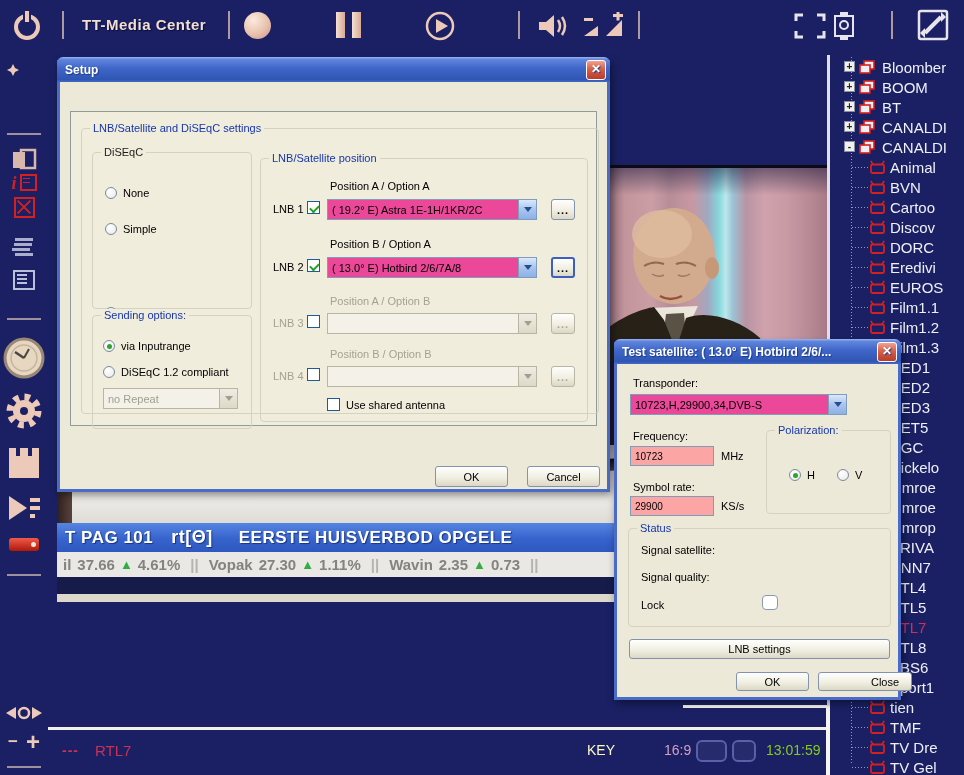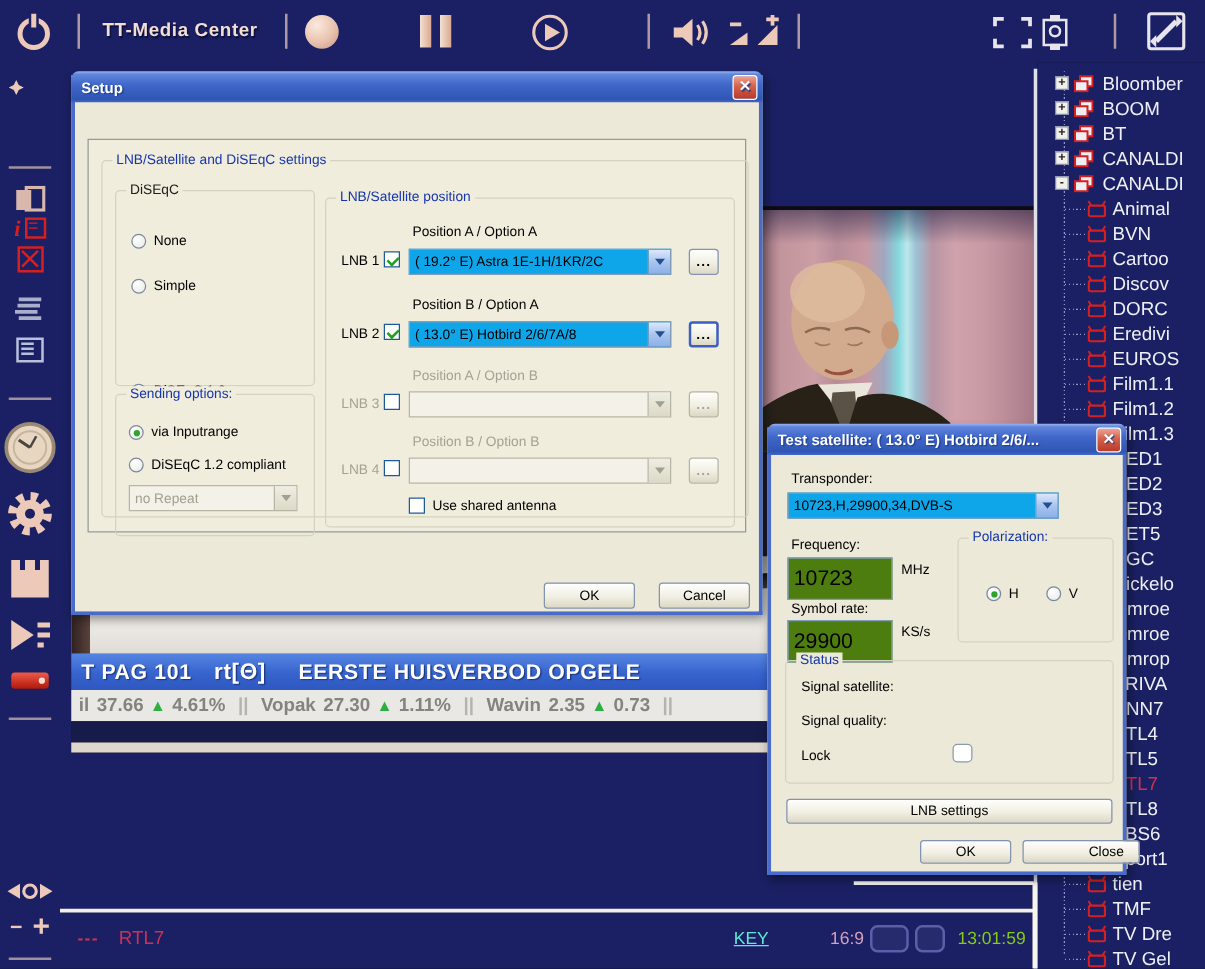--- a/index.html
+++ b/index.html
@@ -91,21 +91,21 @@
      background-image:repeating-linear-gradient(90deg,#8f96c2 0 1px,transparent 1px 3px);}
   .tree-item.selected .t-label{color:#cd3156;}
 
   
   .hline-main{position:absolute;left:48px;top:727px;width:779px;height:3px;background:#f2efe8;}
   .hline-short{position:absolute;left:683px;top:705px;width:144px;height:3px;background:#f5f3ee;}
   .vline-right{position:absolute;left:826px;top:706px;width:4px;height:69px;background:#f7f5f0;}
   .st-text{position:absolute;top:742px;font-size:14px;}
   .st-dashes{color:#cb3154;letter-spacing:1px;font-weight:bold;}
   .st-channel{color:#cb3154;font-size:15px;}
-  .st-key{color:#5eead4;text-decoration:underline;}
+  .st-key{color:#fef9c3;}
   .st-aspect{color:#d3a0bf;}
   .st-clock{color:#84cc16;}
   .st-box{position:absolute;top:740px;height:22px;border:2px solid #5b5fa8;border-radius:6px;
      background:rgba(80,80,150,.22);box-sizing:border-box;}
 
   
   .dialog{position:absolute;border:3px solid #4a6cc8;border-top:none;background:#ece9d8;
      box-shadow:2px 3px 8px rgba(0,0,0,.45);box-sizing:border-box;}
   .titlebar{position:absolute;left:-3px;right:-3px;top:-3px;height:25px;border-radius:6px 6px 0 0;
      background:linear-gradient(180deg,#9ab4ee 0%,#5f85dd 10%,#3f66c8 45%,#3056b4 90%,#4568c6 100%);
@@ -134,40 +134,40 @@
      background:radial-gradient(circle at 35% 30%,#fff,#e8e8e4);position:relative;box-sizing:border-box;flex:0 0 auto;}
   .radio.on::after{content:'';position:absolute;left:2.5px;top:2.5px;width:5px;height:5px;border-radius:50%;background:#2fa332;}
   .radio-row{position:absolute;display:flex;align-items:center;gap:6px;font-size:11px;cursor:pointer;}
 
   .checkbox{width:13px;height:13px;border:1px solid #1d5a99;background:#fff;position:relative;
      display:inline-block;box-sizing:border-box;flex:0 0 auto;}
   .checkbox.checked::after{content:'';position:absolute;left:2px;top:2.5px;width:7px;height:4px;
      border-left:2px solid #21a121;border-bottom:2px solid #21a121;transform:rotate(-45deg);}
   .checkbox.round{border-radius:4px;width:16px;height:15px;border-color:#8a98b0;}
 
-  .combo{height:21px;background:#0ea5e9;border:1px solid #7f9db9;display:flex;align-items:center;
+  .combo{height:21px;background:#ec4899;border:1px solid #7f9db9;display:flex;align-items:center;
      box-sizing:border-box;cursor:pointer;position:absolute;}
   .combo .combo-text{flex:1;padding:0 4px;font-size:11px;white-space:nowrap;overflow:hidden;}
   .combo .combo-arrow{width:17px;height:100%;border-left:1px solid #7f9db9;flex:0 0 auto;
      background:linear-gradient(180deg,#dce8fb,#aac4ef 50%,#8cb0e8);display:flex;align-items:center;justify-content:center;}
   .combo .combo-arrow::after{content:'';width:0;height:0;border-left:4px solid transparent;
      border-right:4px solid transparent;border-top:5px solid #21508e;}
   .combo.disabled{background:#f4f2e8;border-color:#b8b5a5;}
   .combo.disabled .combo-arrow{background:linear-gradient(180deg,#efede2,#dcd9c8);border-color:#b8b5a5;}
   .combo.disabled .combo-arrow::after{border-top-color:#a0a090;}
   .combo.disabled .combo-text{color:#a0a090;}
 
   .xp-btn{background:linear-gradient(180deg,#fefefe,#f1efe2 55%,#dcd8c6);border:1px solid #8393ad;
      border-radius:3px;font-size:11px;color:#000;text-align:center;cursor:pointer;
      display:flex;align-items:center;justify-content:center;box-sizing:border-box;position:absolute;}
   .xp-btn.more{font-weight:bold;letter-spacing:1px;}
   .xp-btn.focused{border:2px solid #3c5fc0;}
   .xp-btn.disabled{color:#a8a498;border-color:#b8b5a5;}
 
-  .xp-input{position:absolute;height:34px;border:1px solid #7f9db9;background:#4d7c0f;font-size:17px;
+  .xp-input{position:absolute;height:20px;border:1px solid #7f9db9;background:#fca5a5;font-size:10px;
      padding:0 4px;box-sizing:border-box;font-family:"Liberation Sans",sans-serif;}
   .lbl{position:absolute;font-size:11px;color:#000;white-space:nowrap;}
   .lbl.gray{color:#a5a295;}
 
   
   .setup{left:57px;top:60px;width:553px;height:432px;}
   
   .testdlg{left:614px;top:342px;width:287px;height:358px;}
 
   

